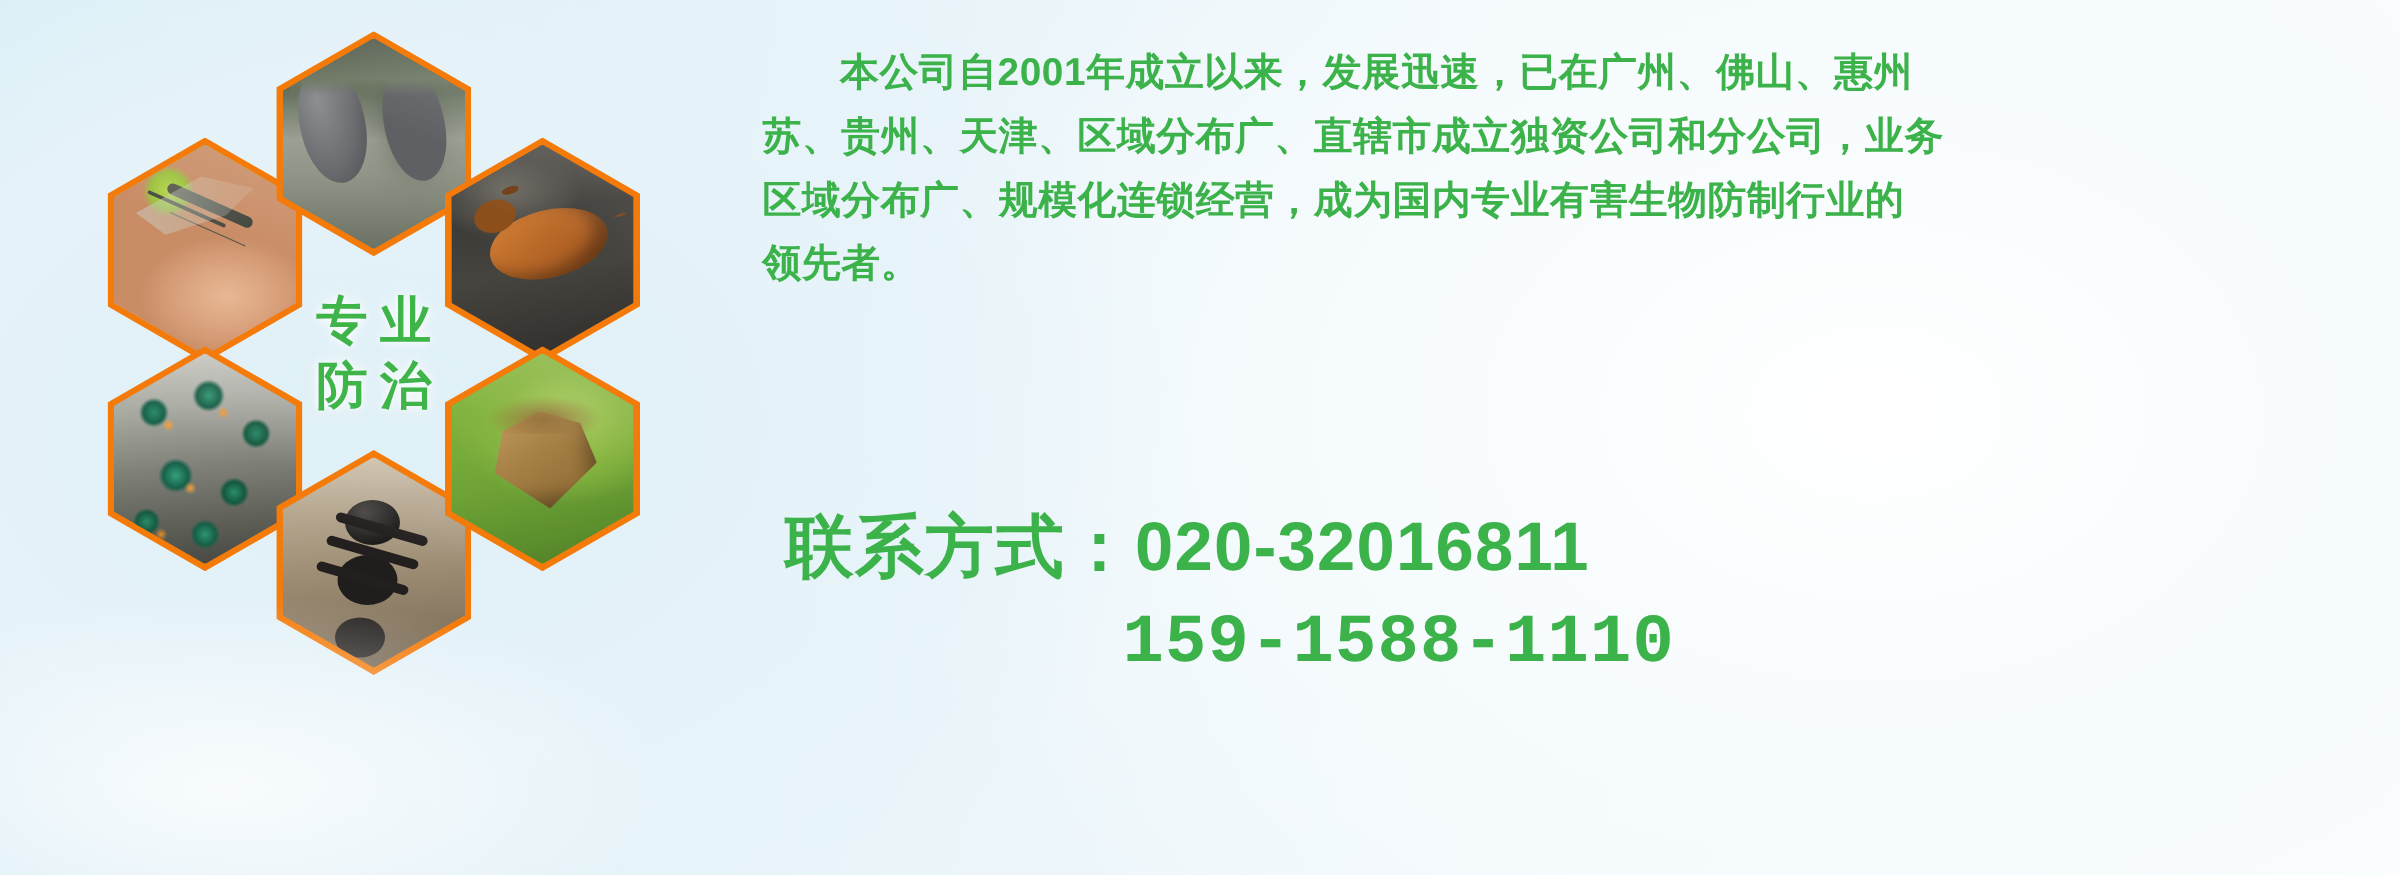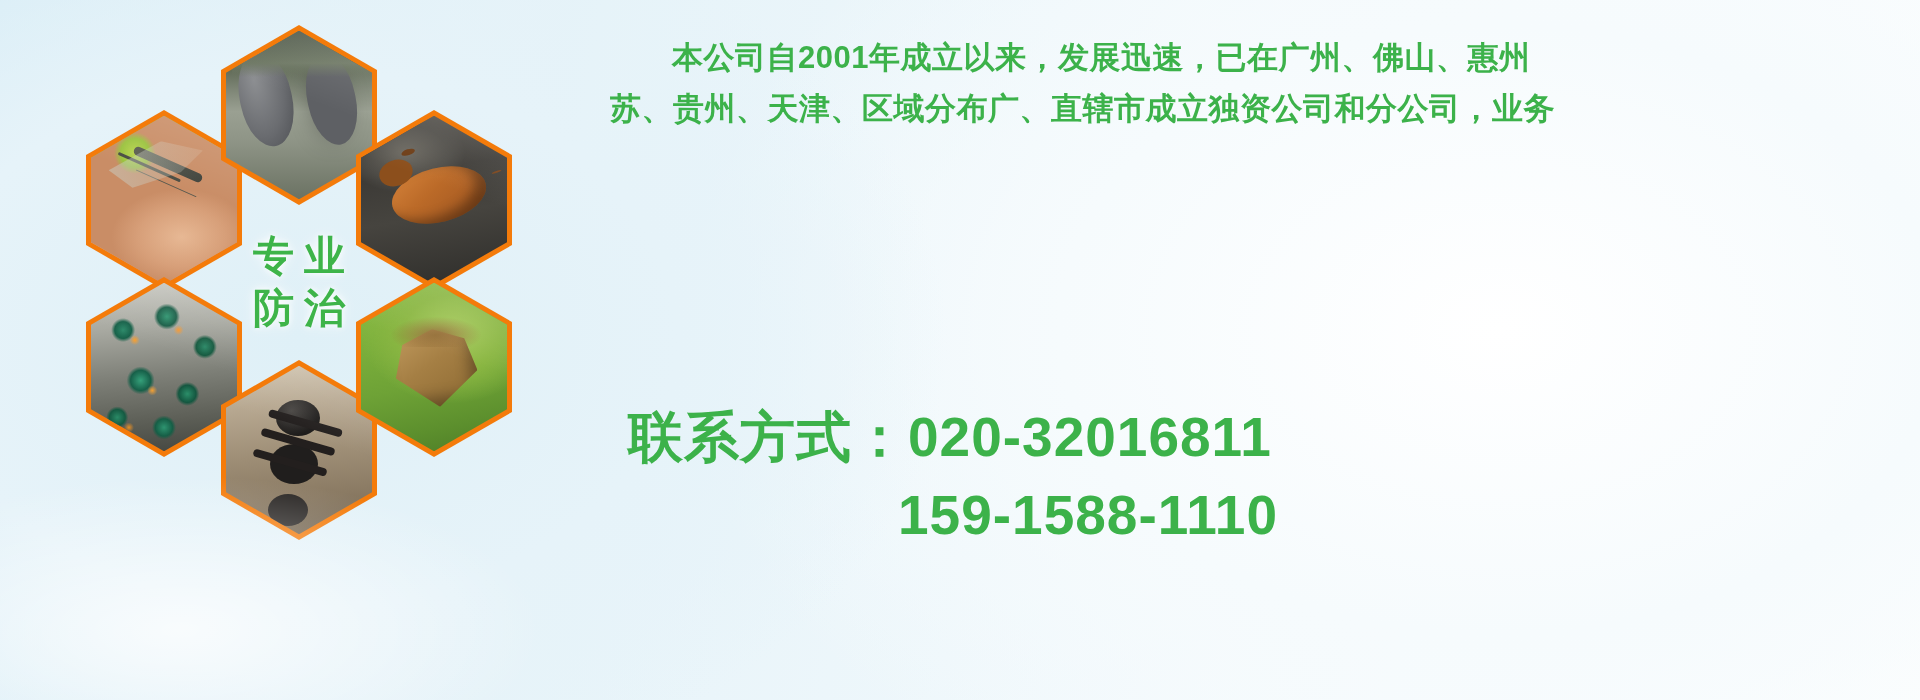--- a/index.html
+++ b/index.html
@@ -169,21 +169,21 @@
   }
   .para .ln{display:block;white-space:nowrap;}
   .para .ln.first{text-indent:62px;}
 
   .contact{position:absolute;left:0;top:398px;width:1280px;}
   .contact .cl{
     display:block;color:#3cb24a;font-weight:bold;font-size:55px;
     line-height:78px;letter-spacing:1px;white-space:nowrap;
   }
   .contact .cl.l1{padding-left:18px;}
-  .contact .cl.l2{padding-left:288px;}
+  .contact .cl.l2{padding-left:288px;font-family:Liberation Mono, monospace;}
 </style>
 </head>
 <body>
 
 <div id="stage">
 
   <div class="hexwrap">
 
     <div class="hex h-mosquito">
       <div class="inner">
@@ -225,20 +225,22 @@
       <span>专业</span>
       <span>防治</span>
     </div>
   </div>
 
   <div class="textcol">
 
     <div class="para">
       <span class="ln first">本公司自2001年成立以来，发展迅速，已在广州、佛山、惠州</span>
       <span class="ln">苏、贵州、天津、区域分布广、直辖市成立独资公司和分公司，业务</span>
+      <span class="ln">区域分布广、规模化连锁经营，成为国内专业有害生物防制行业的</span>
+      <span class="ln">领先者。</span>
     </div>
 
     <div class="contact">
       <span class="cl l1">联系方式：020-32016811</span>
       <span class="cl l2">159-1588-1110</span>
     </div>
 
   </div>
 </div>
 

